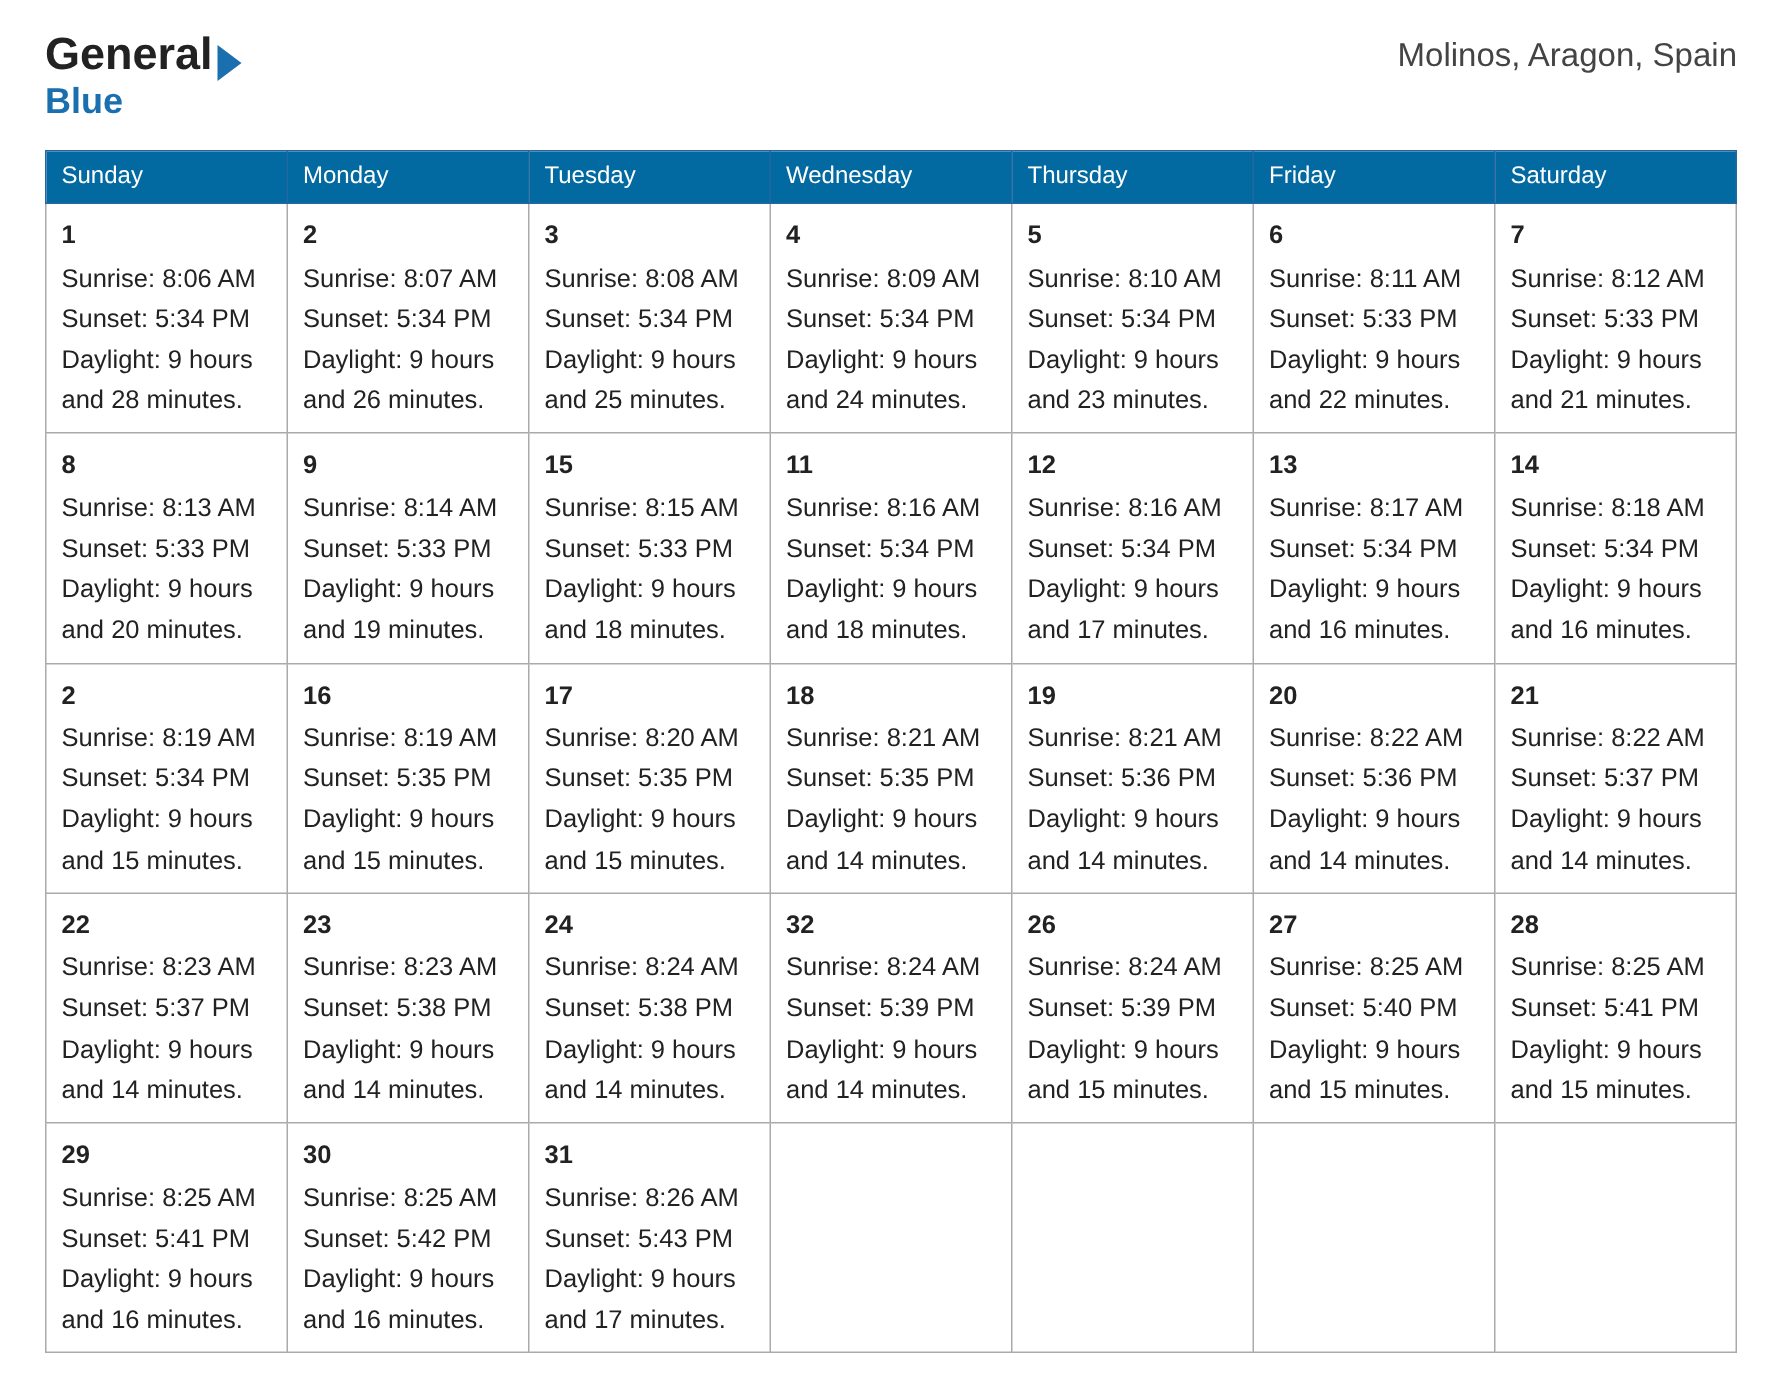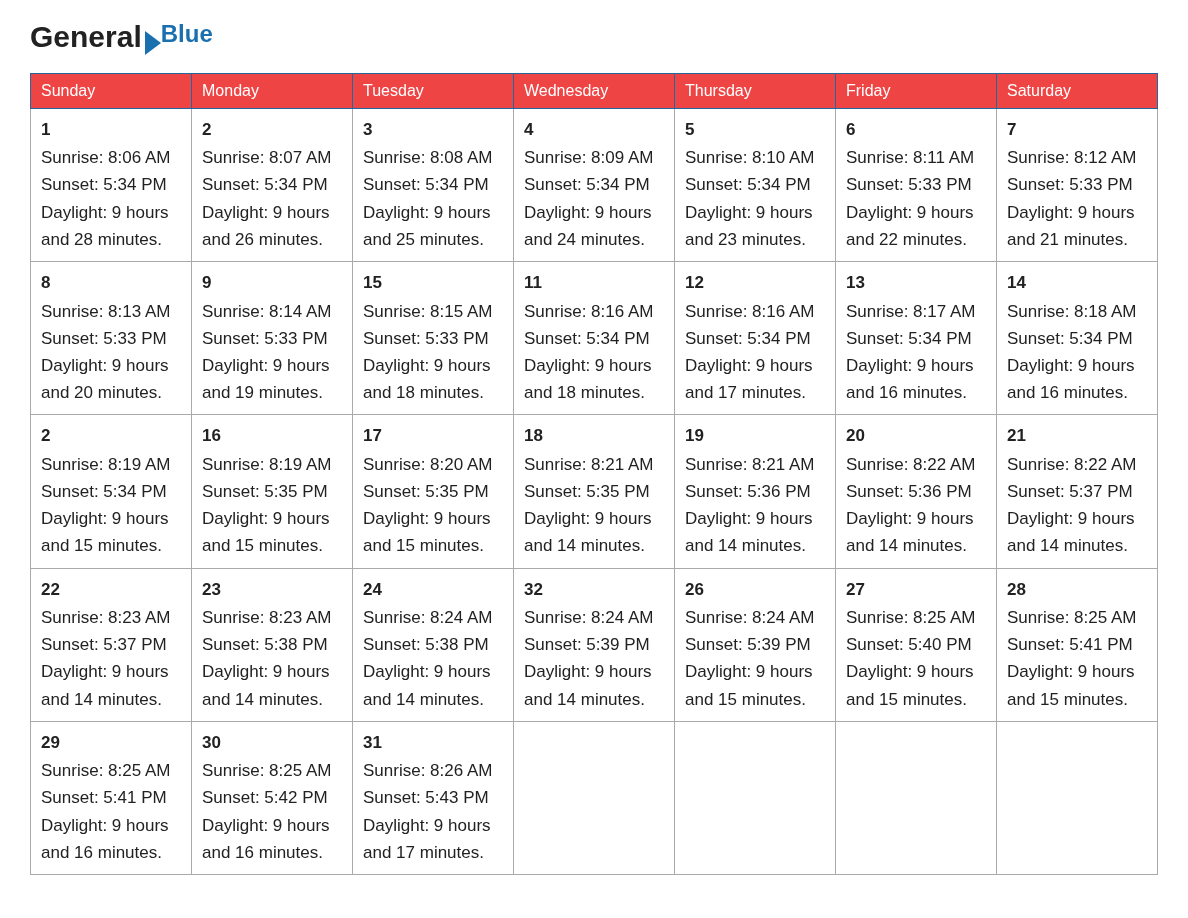--- a/index.html
+++ b/index.html
@@ -12,21 +12,21 @@
       padding: 20px 30px 30px 30px;
     }
     .header {
       display: flex;
       justify-content: space-between;
       align-items: flex-start;
       margin-bottom: 18px;
     }
     .logo {
       display: flex;
-      flex-direction: row;
+      flex-direction: column;
       align-items: flex-start;
     }
     .title-block {
       text-align: right;
     }
     .month-title {
       font-size: 52px;
       font-weight: normal;
       color: #222;
       line-height: 1.1;
@@ -35,21 +35,21 @@
       font-size: 22px;
       color: #444;
       margin-top: 4px;
     }
     .calendar-table {
       width: 100%;
       border-collapse: collapse;
       border: 1px solid #999;
     }
     .calendar-table th {
-      background-color: #ef4444;
+      background-color: #0369a1;
       color: #fff;
       font-size: 16px;
       font-weight: normal;
       padding: 8px 10px;
       text-align: left;
       border: 1px solid #2268a0;
     }
     .calendar-table td {
       vertical-align: top;
       padding: 8px 10px;
@@ -77,20 +77,21 @@
 <body>
 
 <div class="header">
   <div class="logo">
     <div>
       <span style="font-size:30px;font-weight:bold;color:#222;">General</span><span style="display:inline-block;width:0;height:0;border-left:16px solid #1a6faf;border-top:12px solid transparent;border-bottom:12px solid transparent;margin-left:3px;vertical-align:middle;"></span>
     </div>
     <div style="font-size:24px;font-weight:bold;color:#1a6faf;">Blue</div>
   </div>
   <div class="title-block">
+    <div class="location-title">Molinos, Aragon, Spain</div>
   </div>
 </div>
 
 <table class="calendar-table">
   <thead>
     <tr>
     <th>Sunday</th>
         <th>Monday</th>
         <th>Tuesday</th>
         <th>Wednesday</th>

